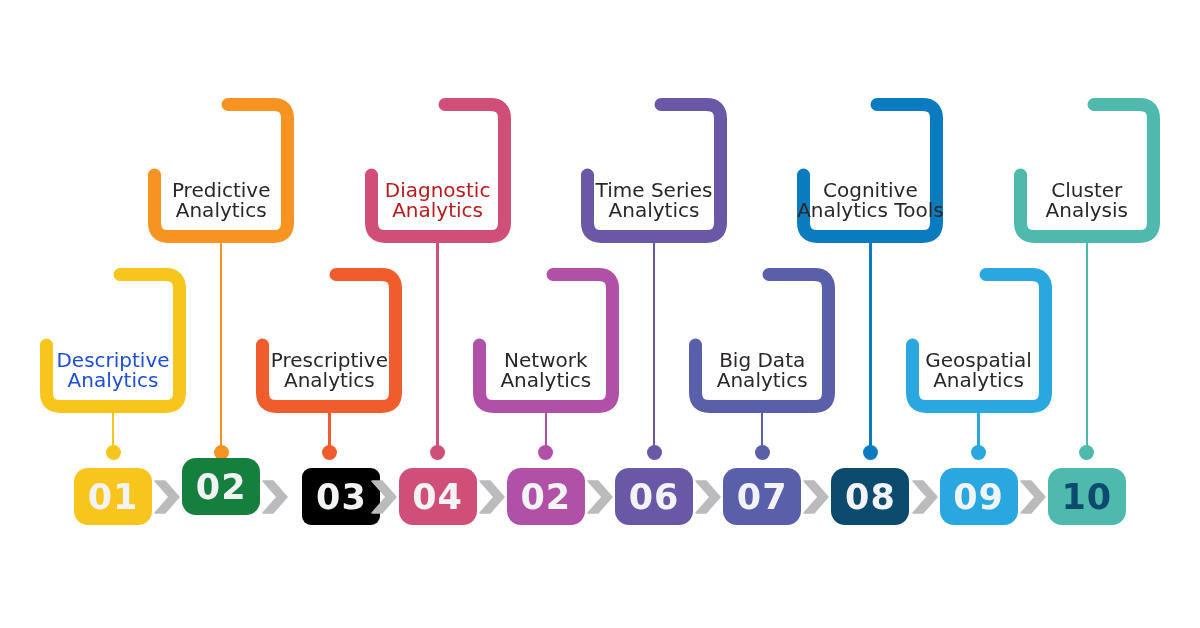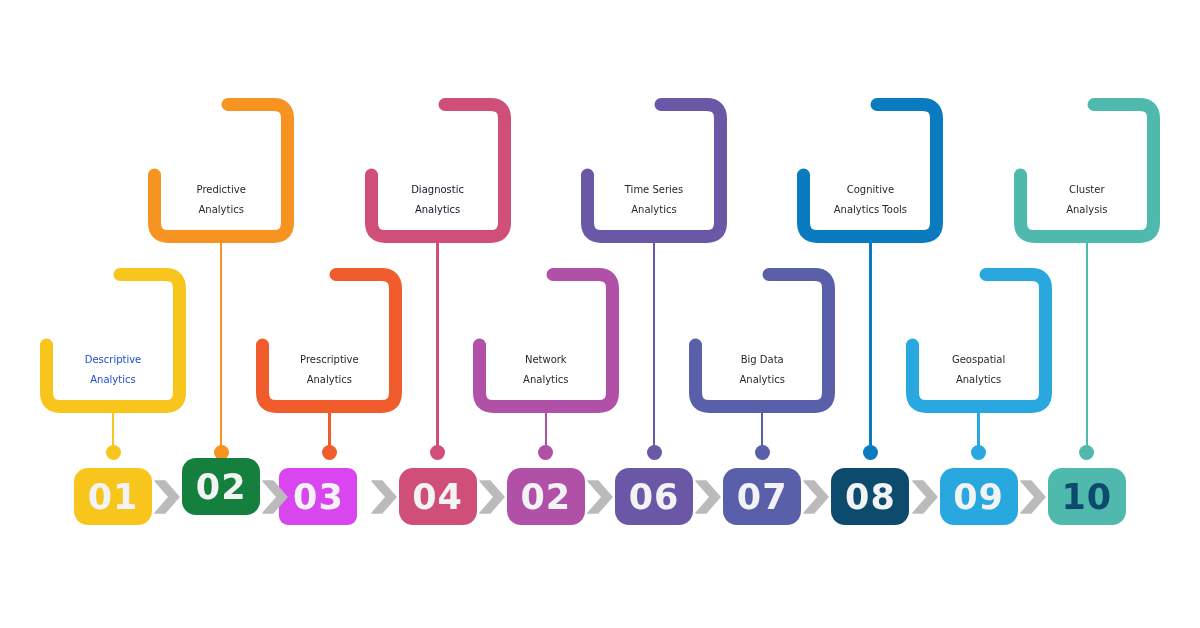--- a/index.html
+++ b/index.html
@@ -22,21 +22,21 @@
     position: absolute;
     left: 0;
     top: 0;
   }
   .label {
     position: absolute;
     left: -10px;
     right: -10px;
     top: 82px;
     text-align: center;
-    font-size: 10px;
+    font-size: 20px;
     line-height: 20px;
     font-weight: 500;
     color: #2b2728;
     white-space: nowrap;
   }
   .drop {
     position: absolute;
     width: 2.5px;
   }
   .dot {
@@ -94,27 +94,27 @@
     <div class="item" style="left: 256.4px; top: 268px; width: 146px; height: 259px;">
       <svg class="bracket" width="146" height="145" viewBox="0 0 146 145">
         <path fill="none" stroke-width="13" stroke-linecap="round" stroke-linejoin="round" d="M6.5 77 V124.5 Q6.5 138.5 20.5 138.5 H125.5 Q139.5 138.5 139.5 124.5 V20.5 Q139.5 6.5 125.5 6.5 H80" stroke="#F15C2C"></path>
       </svg>
       <div class="label" style="color: rgb(43, 39, 40);">
         <div class="l1">Prescriptive</div>
         <div class="l2">Analytics</div>
       </div>
       <div class="drop" style="left: 71.75px; top: 132px; height: 52px; background: rgb(241, 92, 44);"></div>
       <div class="dot" style="left: 65.5px; top: 176.5px; background: rgb(241, 92, 44);"></div>
-      <div class="badge" style="left: 23px; top: 200px; background: #d946ef; color: rgb(242, 243, 245); border-radius: 9px;">03</div>
+      <div class="badge" style="left: 46px; top: 200px; background: #000000; color: rgb(242, 243, 245); border-radius: 9px;">03</div>
     </div>
     <div class="item" style="left: 364.6px; top: 98px; width: 146px; height: 429px;">
       <svg class="bracket" width="146" height="145" viewBox="0 0 146 145">
         <path fill="none" stroke-width="13" stroke-linecap="round" stroke-linejoin="round" d="M6.5 77 V124.5 Q6.5 138.5 20.5 138.5 H125.5 Q139.5 138.5 139.5 124.5 V20.5 Q139.5 6.5 125.5 6.5 H80" stroke="#D04F78"></path>
       </svg>
-      <div class="label" style="color: #0f172a;">
+      <div class="label" style="color: #b91c1c;">
         <div class="l1">Diagnostic</div>
         <div class="l2">Analytics</div>
       </div>
       <div class="drop" style="left: 71.75px; top: 132px; height: 222px; background: rgb(208, 79, 120);"></div>
       <div class="dot" style="left: 65.5px; top: 346.5px; background: rgb(208, 79, 120);"></div>
       <div class="badge" style="left: 34px; top: 370px; background: rgb(208, 79, 120); color: rgb(242, 243, 245);">04</div>
     </div>
     <div class="item" style="left: 472.8px; top: 268px; width: 146px; height: 259px;">
       <svg class="bracket" width="146" height="145" viewBox="0 0 146 145">
         <path fill="none" stroke-width="13" stroke-linecap="round" stroke-linejoin="round" d="M6.5 77 V124.5 Q6.5 138.5 20.5 138.5 H125.5 Q139.5 138.5 139.5 124.5 V20.5 Q139.5 6.5 125.5 6.5 H80" stroke="#B050A6"></path>

